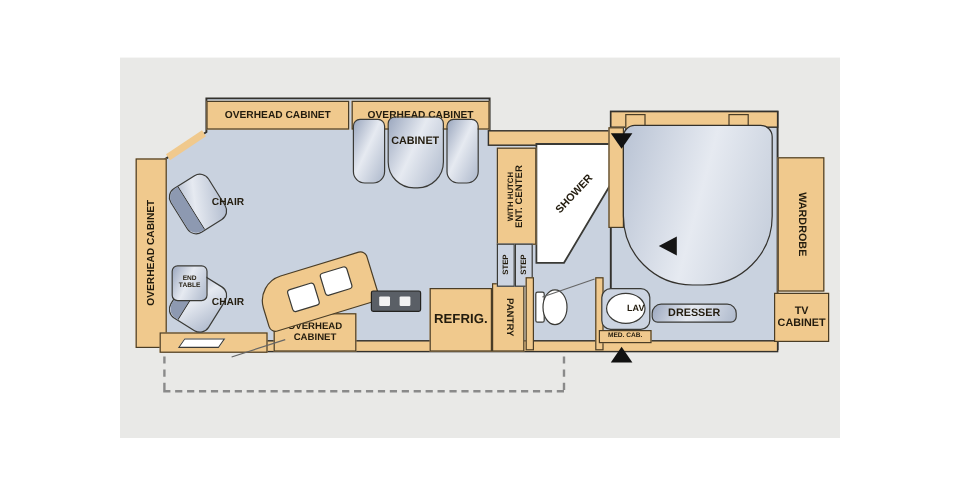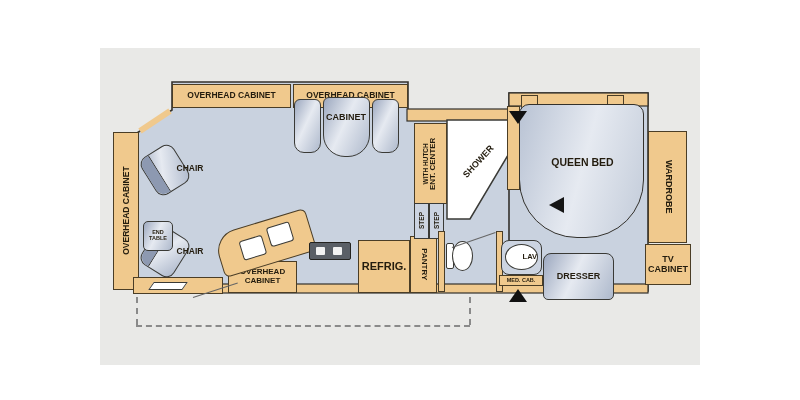--- a/index.html
+++ b/index.html
@@ -121,34 +121,31 @@
   <div class="abs tan z2" style="left:507px;top:106px;width:13px;height:84px;"></div>
   <div class="abs tan z3" style="left:521px;top:95px;width:17px;height:38px;">
     <span class="lbl rotcw" style="font-size:5.5px;">SHELF</span>
   </div>
   <div class="abs tan z3" style="left:607px;top:95px;width:17px;height:38px;">
     <span class="lbl rotcw" style="font-size:5.5px;">SHELF</span>
   </div>
 
   <div class="abs z3" style="left:519px;top:104px;width:125px;height:134px;border-radius:10px 10px 58px 58px;
        background:linear-gradient(105deg,#b9c3d4 0%,#e6eaf1 50%,#c2cbd9 100%);border:1.5px solid #33312c;box-sizing:border-box;"></div>
-  <div class="abs center z4" style="left:535px;top:156px;width:95px;height:14px;">
-    <span class="lbl nowrap" style="font-size:10.5px;">QUEEN BED</span>
-  </div>
   <div class="abs tri-left z5" style="left:549px;top:197px;"></div>
 
   <div class="abs tan z2" style="left:648px;top:131px;width:39px;height:112px;">
     <span class="lbl rotcw" style="font-size:9px;">WARDROBE</span>
   </div>
   <div class="abs tan z2" style="left:645px;top:244px;width:46px;height:41px;flex-direction:column;">
     <span class="lbl" style="font-size:9px;">TV</span>
     <span class="lbl" style="font-size:9px;">CABINET</span>
   </div>
 
-  <div class="abs furn z3" style="left:543px;top:253px;width:71px;height:47px;border-radius:8px 8px 5px 5px;">
+  <div class="abs furn z3" style="left:543px;top:253px;width:71px;height:16px;border-radius:8px 8px 5px 5px;">
     <span class="lbl nowrap" style="font-size:9px;">DRESSER</span>
   </div>
 
   <div class="abs tan z2" style="left:438px;top:231px;width:7px;height:61px;"></div>
   <div class="abs tan z2" style="left:496px;top:231px;width:7px;height:61px;"></div>
   <div class="abs thinline z4" style="left:452px;top:247px;width:46px;transform:rotate(-19deg);transform-origin:left center;"></div>
   <div class="abs fix z3" style="left:446px;top:243px;width:8px;height:26px;border-radius:2px;"></div>
   <div class="abs fix z3" style="left:452px;top:241px;width:21px;height:30px;border-radius:50%;"></div>
   <div class="abs z3" style="left:501px;top:240px;width:41px;height:35px;background:#ccd4e1;border:1px solid #3a3a36;border-radius:8px;box-sizing:border-box;"></div>
   <div class="abs fix center z4" style="left:505px;top:244px;width:33px;height:26px;border-radius:50%;justify-content:flex-end;">

